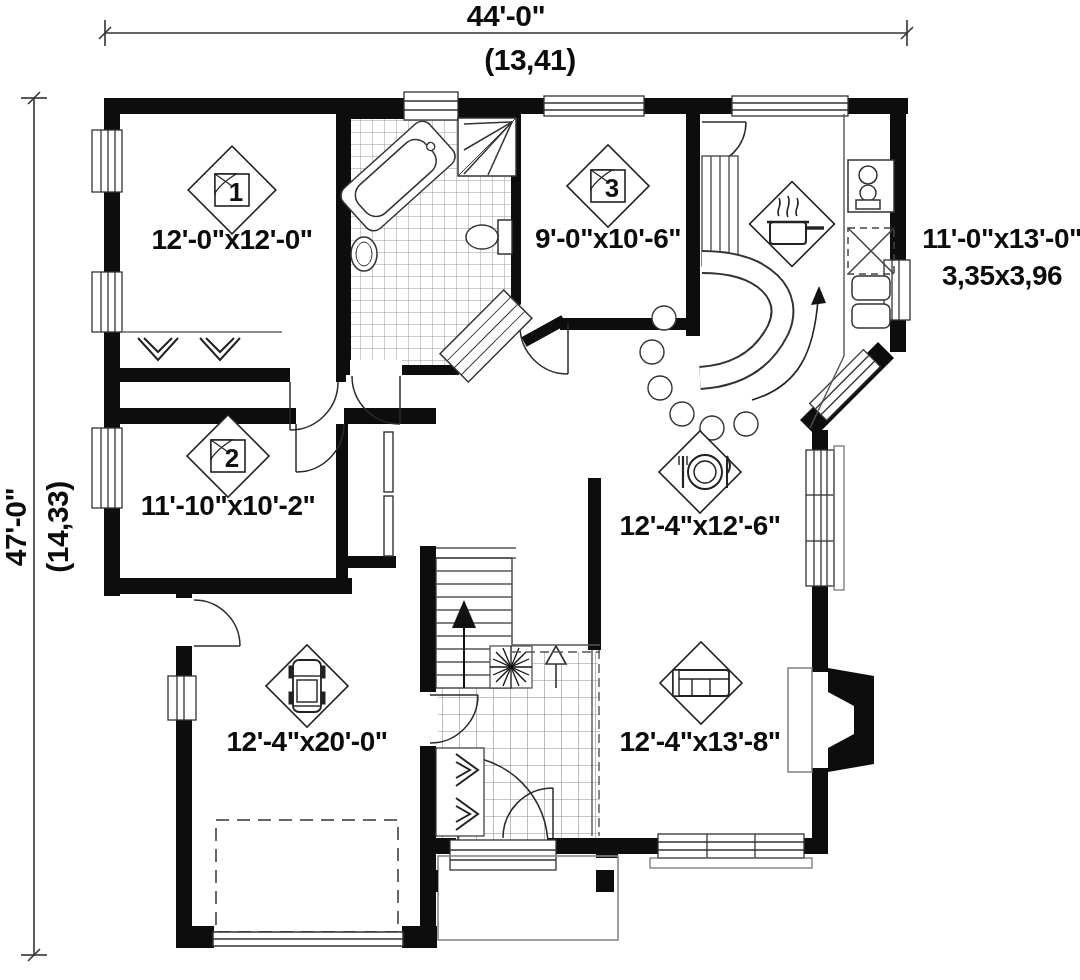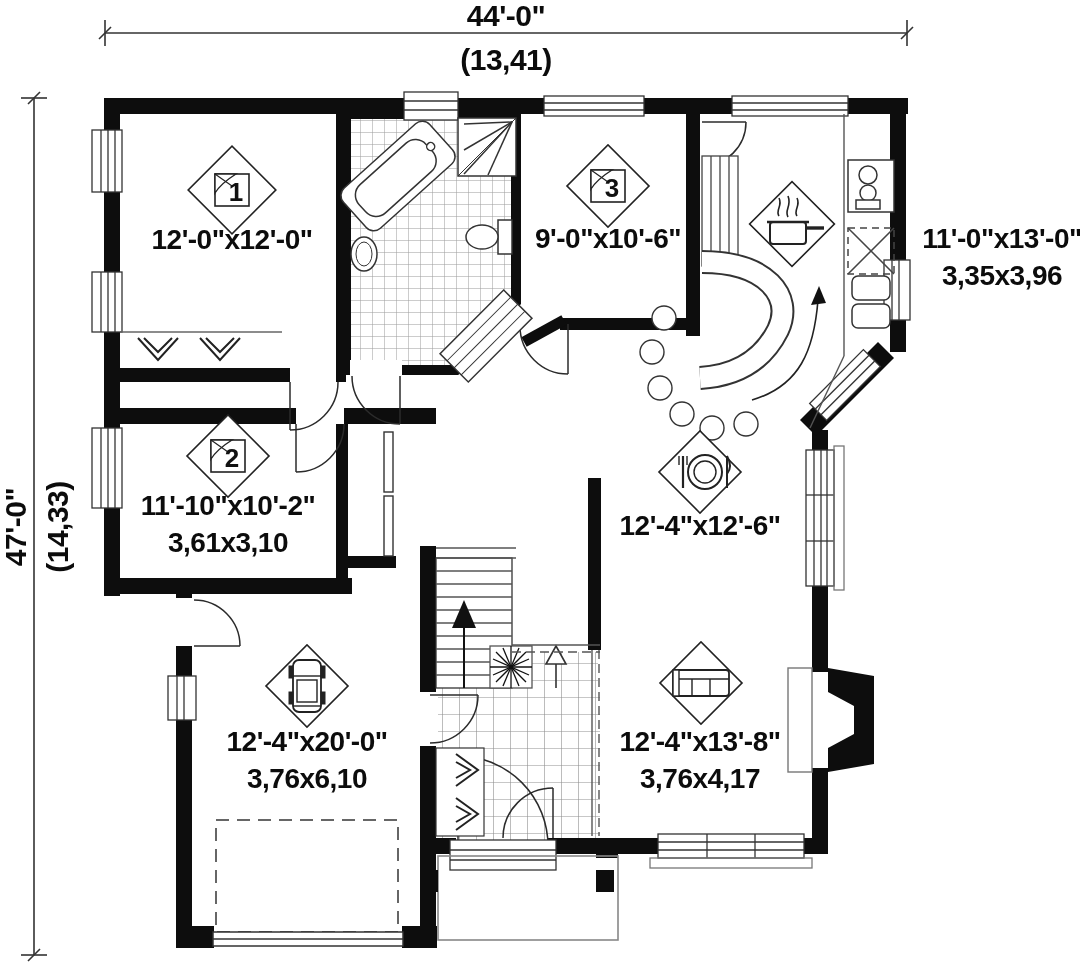--- a/index.html
+++ b/index.html
@@ -409,43 +409,40 @@
       <line x1="-14" y1="20" x2="14" y2="20" stroke-width="1.4"></line>
       <rect x="-18" y="-20" width="4" height="12" fill="#222"></rect>
           <rect x="14" y="-20" width="4" height="12" fill="#222"></rect>
       <rect x="-18" y="6" width="4" height="12" fill="#222"></rect>
           <rect x="14" y="6" width="4" height="12" fill="#222"></rect>
     </g>
   </g>
 </svg>
 
 <div class="lbl dim" style="left:506px; top:0px;">44'-0"</div>
-<div class="lbl dim" style="left:506px; top:44px;">(13,41)</div>
+<div class="lbl dim" style="left:530px; top:44px;">(13,41)</div>
 <div class="lbl dim rot" style="left:16px; top:527px;">47'-0"</div>
 <div class="lbl dim rot" style="left:58px; top:527px;">(14,33)</div>
 
 <div class="lbl" style="left:232px; top:221px;">
   <div>12'-0"x12'-0"</div>
 </div>
 <div class="lbl" style="left:608px; top:220px;">
   <div>9'-0"x10'-6"</div>
 </div>
 <div class="lbl" style="left:1002px; top:220px;">
   <div>11'-0"x13'-0"</div>
   <div>3,35x3,96</div>
 </div>
 <div class="lbl" style="left:228px; top:487px;">
   <div>11'-10"x10'-2"</div>
-  <div>3,61x3,10</div>
 </div>
 <div class="lbl" style="left:700px; top:507px;">
   <div>12'-4"x12'-6"</div>
 </div>
 <div class="lbl" style="left:307px; top:723px;">
   <div>12'-4"x20'-0"</div>
-  <div>3,76x6,10</div>
 </div>
 <div class="lbl" style="left:700px; top:723px;">
   <div>12'-4"x13'-8"</div>
-  <div>3,76x4,17</div>
 </div>
 
 </div>
 
 </body></html>

